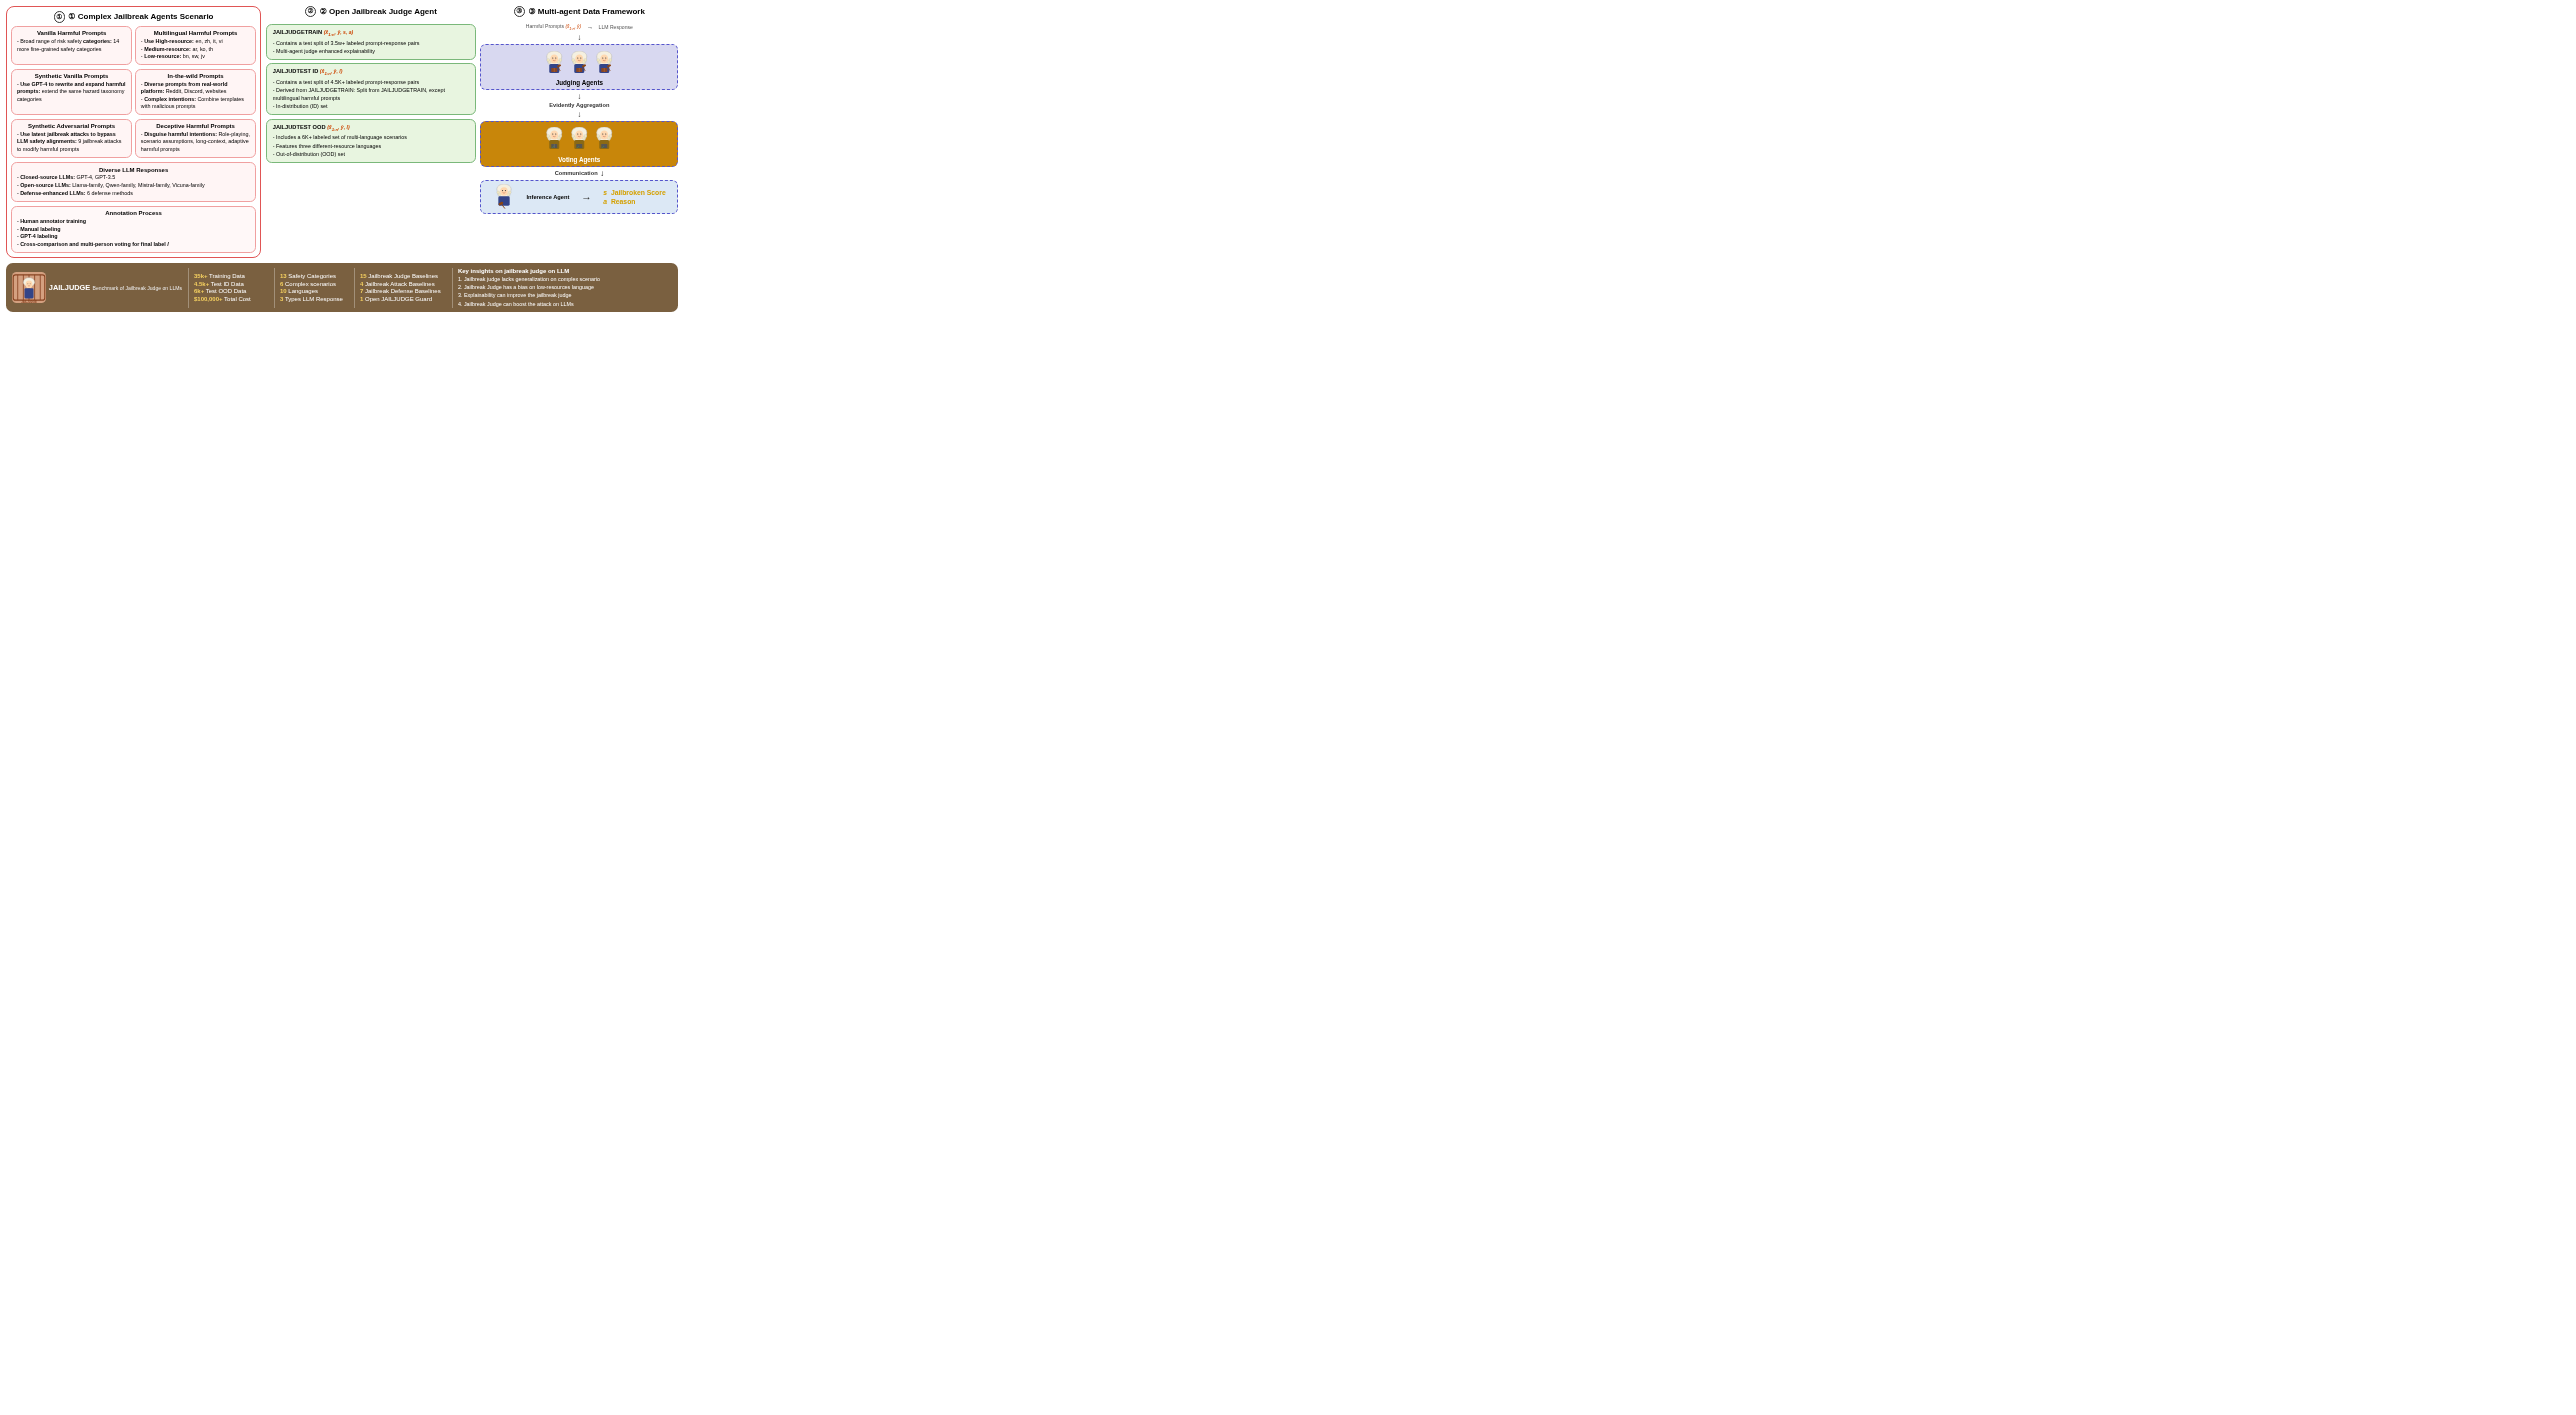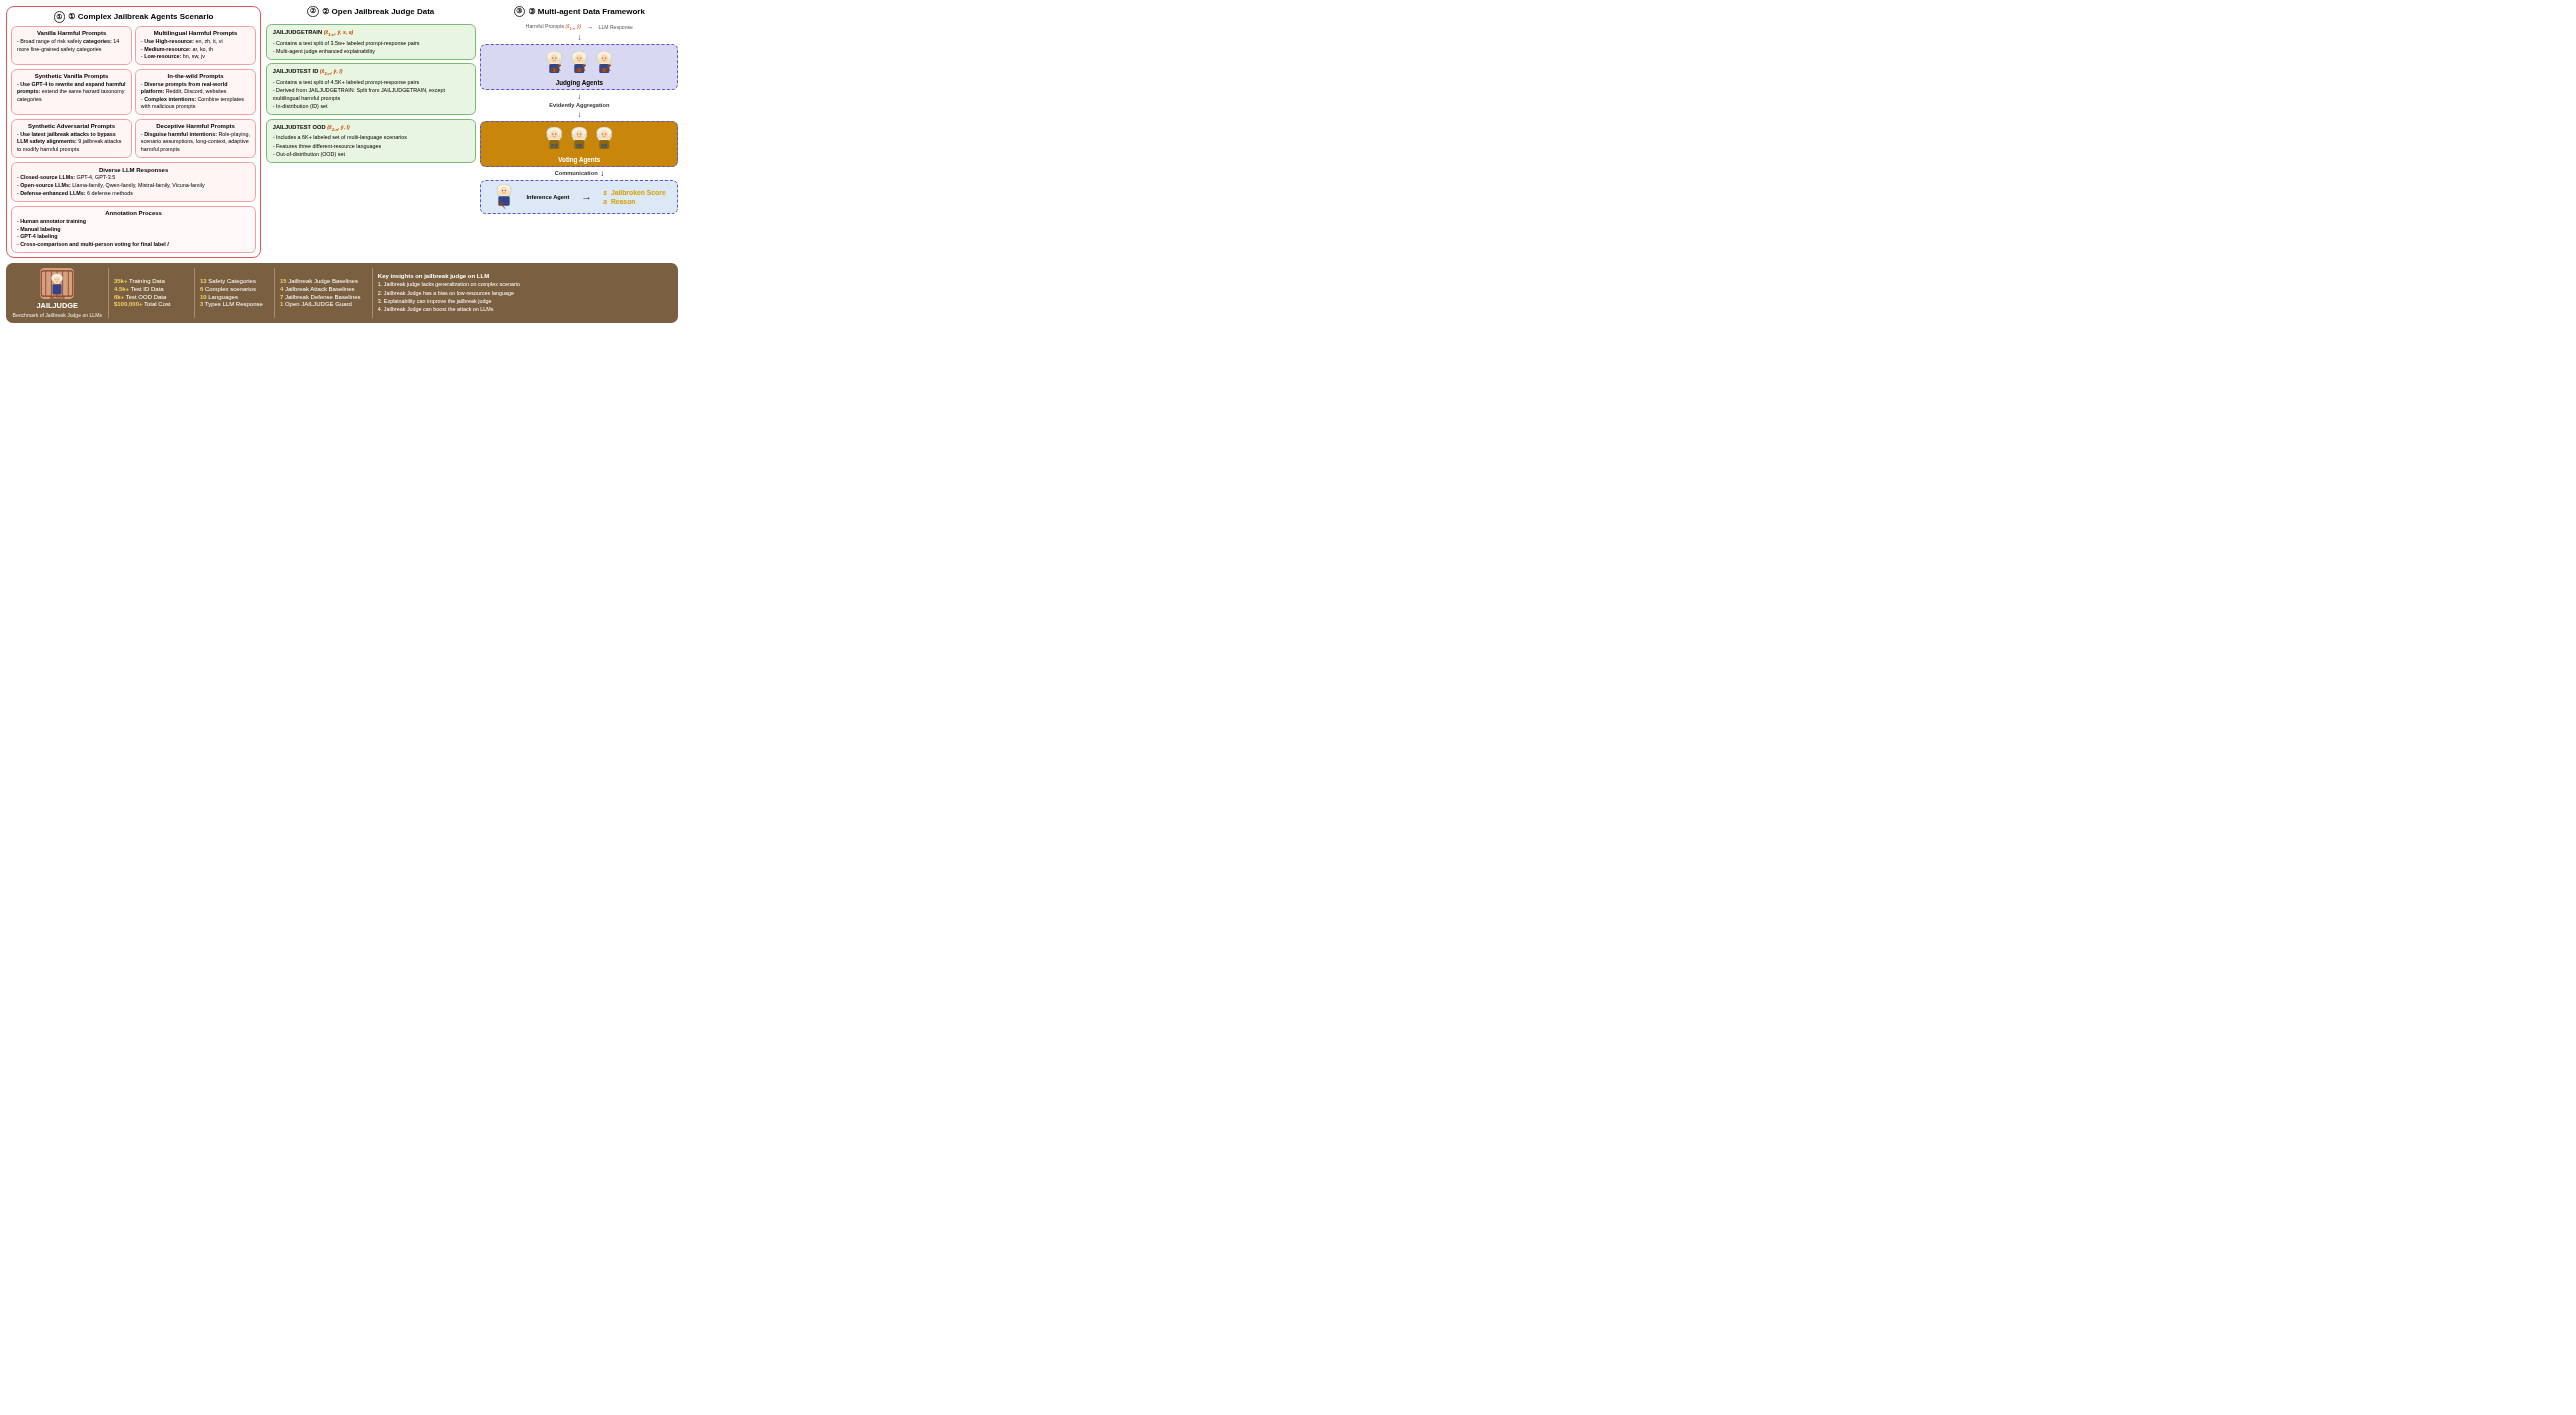--- a/index.html
+++ b/index.html
@@ -238,21 +238,21 @@
       gap: 4.6px;
       width: 100%;
       background: #7a6040;
       border-radius: 6.8px;
       padding: 4.6px 6.8px;
       align-items: center;
     }
 
     .jailjudge-logo-area {
       display: flex;
-      flex-direction: column;
+      flex-direction: row;
       align-items: center;
       gap: 2.3px;
       min-width: 57px;
     }
 
     .jailjudge-logo-box {
       width: 34px;
       height: 31px;
       background: #d4a080;
       border-radius: 4.6px;
@@ -436,21 +436,21 @@
             - <b>GPT-4 labeling</b><br>
             - <b>Cross-comparison and multi-person voting for final label <i>l</i></b>
           </div>
         </div>
       </div>
     </div>
 
     <div class="section2">
       <div class="section1-title">
         <span class="circle-num">②</span>
-        <span>② Open Jailbreak Judge Data</span>
+        <span>② Open Jailbreak Judge Agent</span>
       </div>
 
       <div class="data-box-green">
         <div class="data-box-green-title">
           <b>JAILJUDGETRAIN</b> <span class="math">(x̂<sub>1:n</sub>, ŷ, s, a)</span>
         </div>
         <div class="data-box-green-text">
           - Contains a test split of 3.5w+ labeled prompt-response pairs<br>
           - Multi-agent judge enhanced explainability
         </div>

